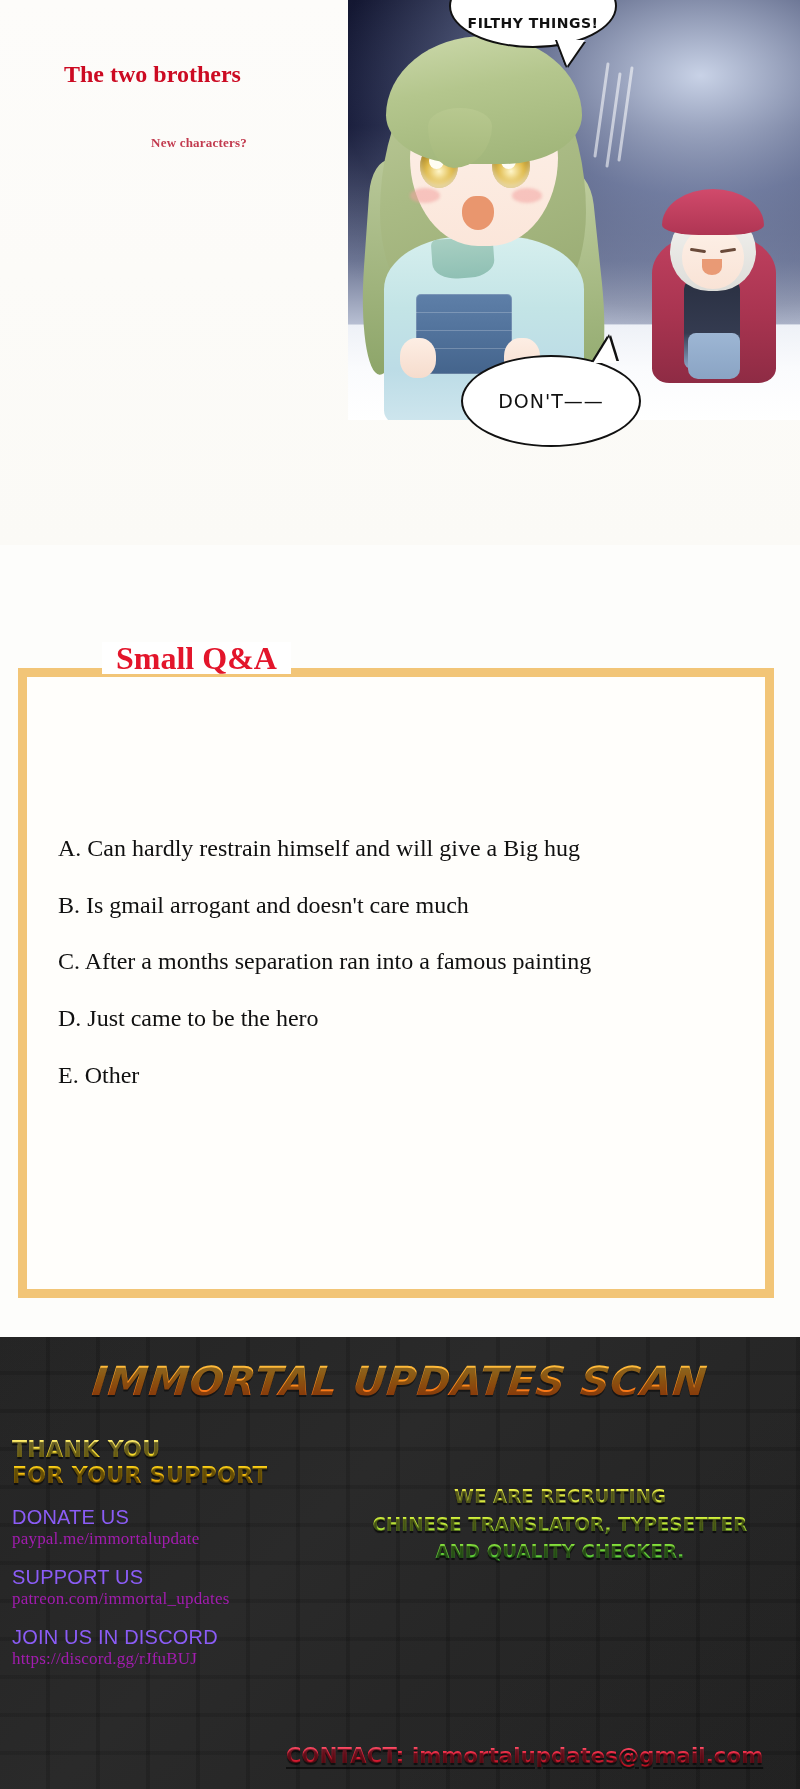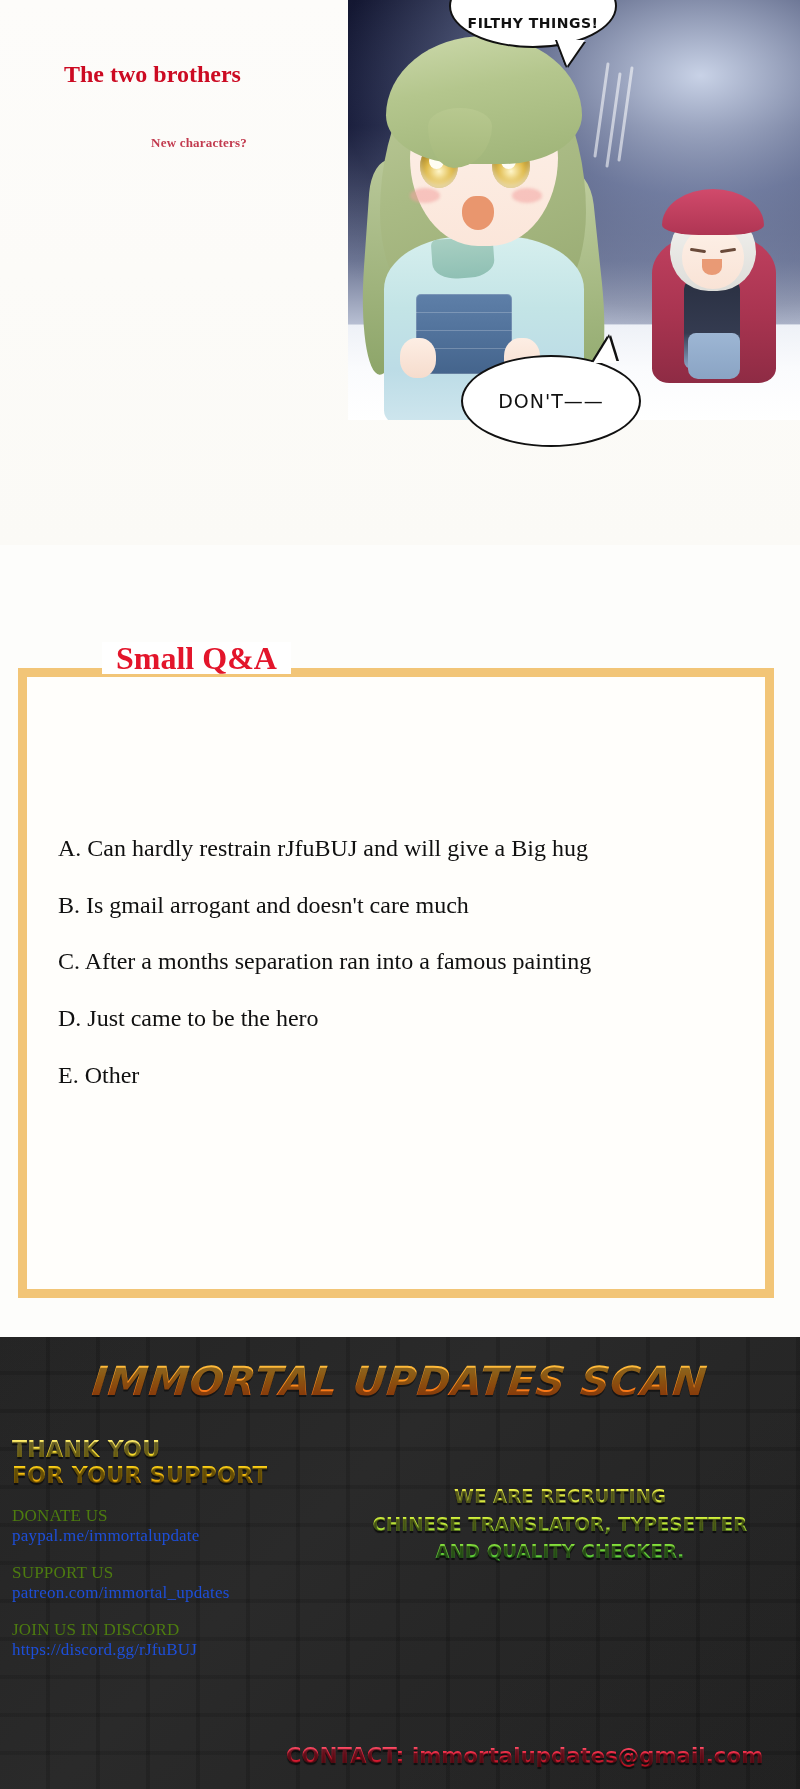--- a/index.html
+++ b/index.html
@@ -337,29 +337,29 @@
     background: linear-gradient(180deg,#fff07a 0%, #ffe01f 40%, #f2a300 100%);
     -webkit-background-clip: text;
     background-clip: text;
     color: transparent;
     text-shadow: 0 2px 1px rgba(0,0,0,.6);
     transform: scaleX(.96);
     transform-origin: left;
   }
   .link-group { margin-top: 17px; }
   .link-label {
-    font-family: Liberation Serif, serif;
+    font-family: Liberation Sans, sans-serif;
+    font-size: 20px;
+    color: #8b5cf6;
+    letter-spacing: .2px;
+  }
+  .link-value {
+    font-family: "Liberation Serif", serif;
     font-size: 17px;
-    color: #4d7c0f;
-    letter-spacing: .2px;
-  }
-  .link-value {
-    font-family: "Liberation Serif", serif;
-    font-size: 17px;
-    color: #1d4ed8;
+    color: #a21caf;
     letter-spacing: .2px;
   }
 
   .recruit {
     position: absolute;
     left: 330px; top: 1483px; width: 460px;
     text-align: center;
     font-family: "DejaVu Sans", sans-serif;
     font-weight: bold;
     font-size: 19px;
@@ -377,20 +377,21 @@
     left: 286px; top: 1744px; width: 500px;
     font-family: "DejaVu Sans", sans-serif;
     font-weight: bold;
     font-size: 21px;
     letter-spacing: .2px;
     background: linear-gradient(180deg,#ff5a73 0%, #f0243f 45%, #b3101f 100%);
     -webkit-background-clip: text;
     background-clip: text;
     color: transparent;
     text-shadow: 0 2px 1px rgba(0,0,0,.6);
+    text-decoration: underline;
   }
 </style>
 </head>
 <body>
 
 <div id="page">
 
   <div class="top-section">
 
     <div class="series-title">
@@ -452,21 +453,21 @@
       <span>DON'T——</span>
       <span class="tail2"></span>
     </div>
 
   </div>
 
   <div class="qa-wrap">
     <div class="qa-box"></div>
     <div class="qa-heading">Small Q&amp;A</div>
     <div class="qa-options">
-      <div class="qa-option">A. Can hardly restrain rJfuBUJ and will give a Big hug</div>
+      <div class="qa-option">A. Can hardly restrain himself and will give a Big hug</div>
       <div class="qa-option">B. Is gmail arrogant and doesn't care much</div>
       <div class="qa-option">C. After a months separation ran into a famous painting</div>
       <div class="qa-option">D. Just came to be the hero</div>
       <div class="qa-option">E. Other</div>
     </div>
   </div>
 
   <div class="footer"></div>
 
   <div class="scan-logo" style="position:absolute; left:0; right:0; top:1358px;">IMMORTAL UPDATES SCAN</div>

